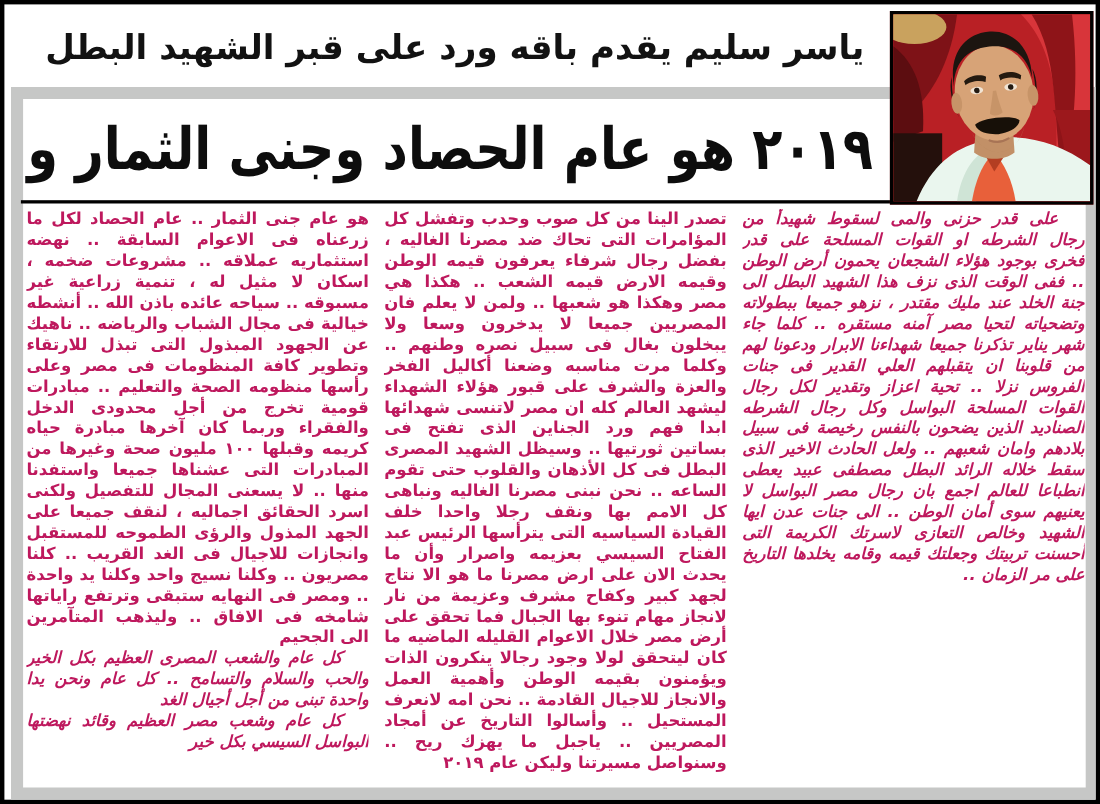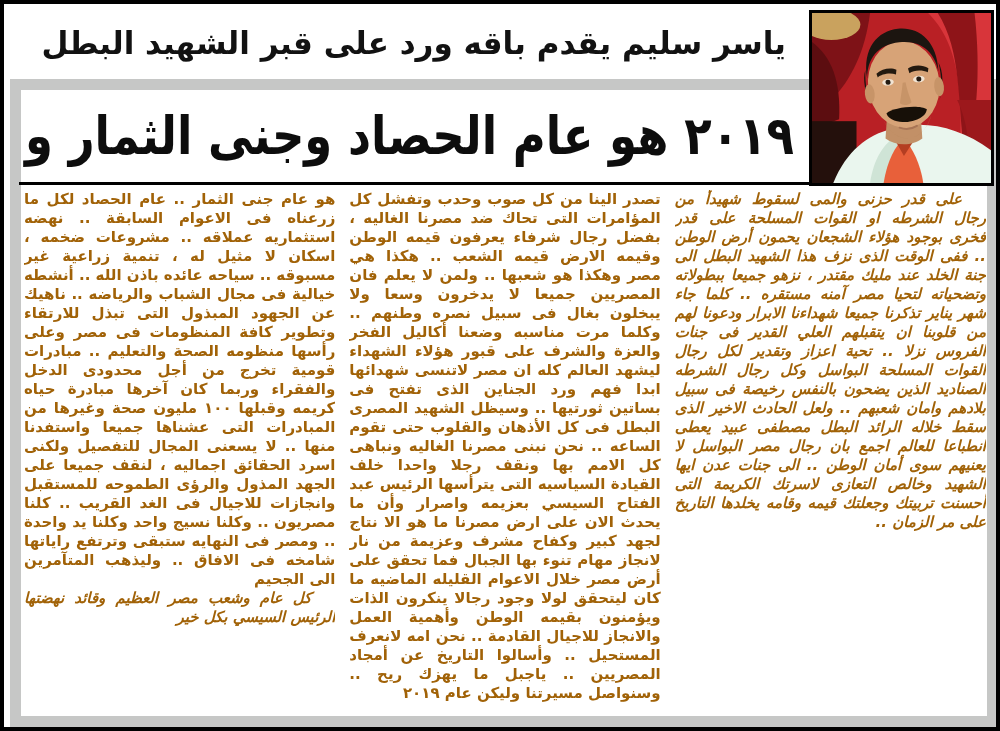--- a/index.html
+++ b/index.html
@@ -35,21 +35,21 @@
     box-sizing:border-box;border:3px solid #000;z-index:6;background:#b92025;
   }
   .photo svg{display:block;width:100%;height:100%;}
   .body-cols{
     position:absolute;left:20px;top:186px;width:962px;height:524px;
     direction:rtl;display:flex;gap:14px;overflow:hidden;
   }
   .col{
     flex:1 1 0;min-width:0;
     font-size:15px;line-height:19px;font-weight:bold;
-    text-align:justify;color:#a16207;overflow:hidden;
+    text-align:justify;color:#be185d;overflow:hidden;
   }
   .col p{margin:0;}
   .col p.indent{text-indent:24px;font-style:italic;}
 </style>
 </head>
 <body>
 
 <div class="page">
 
   <div class="kicker">ياسر سليم يقدم  باقه ورد على قبر الشهيد البطل ويكتب :</div>
@@ -111,17 +111,18 @@
 
   <div class="body-cols">
     <div class="col">
       <p class="indent">على قدر حزنى والمى لسقوط شهيدأ من رجال الشرطه او القوات المسلحة على قدر فخرى بوجود هؤلاء الشجعان يحمون أرض الوطن .. ففى الوقت الذى نزف هذا الشهيد البطل الى جنة الخلد عند مليك مقتدر ، نزهو جميعا ببطولاته وتضحياته لتحيا مصر آمنه مستقره .. كلما جاء شهر يناير تذكرنا جميعا شهداءنا الابرار ودعونا لهم من قلوبنا ان يتقبلهم العلي القدير فى جنات الفروس نزلا .. تحية اعزاز وتقدير لكل رجال القوات المسلحة البواسل وكل رجال الشرطه الصناديد الذين يضحون بالنفس رخيصة فى سبيل بلادهم وامان شعبهم .. ولعل الحادث الاخير الذى سقط خلاله الرائد البطل مصطفى عبيد يعطى انطباعا للعالم اجمع بان رجال مصر البواسل لا يعنيهم سوى أمان الوطن .. الى جنات عدن ايها الشهيد وخالص التعازى لاسرتك الكريمة التى أحسنت تربيتك وجعلتك قيمه وقامه يخلدها التاريخ على مر الزمان ..</p>
     </div>
     <div class="col">
       <p>تصدر الينا من كل صوب وحدب وتفشل كل المؤامرات التى تحاك ضد مصرنا الغاليه ، بفضل رجال شرفاء يعرفون قيمه الوطن وقيمه الارض قيمه الشعب .. هكذا هي مصر وهكذا هو شعبها .. ولمن لا يعلم فان المصريين جميعا لا يدخرون وسعا ولا يبخلون بغال فى سبيل نصره وطنهم .. وكلما مرت مناسبه وضعنا أكاليل الفخر والعزة والشرف على قبور هؤلاء الشهداء ليشهد العالم كله ان مصر لاتنسى شهدائها ابدا فهم ورد الجناين الذى تفتح فى بساتين ثورتيها .. وسيظل الشهيد المصرى البطل فى كل الأذهان والقلوب حتى تقوم الساعه .. نحن نبنى مصرنا الغاليه ونباهى كل الامم بها ونقف رجلا واحدا خلف القيادة السياسيه التى يترأسها الرئيس عبد الفتاح السيسي بعزيمه واصرار وأن ما يحدث الان على ارض مصرنا ما هو الا نتاج لجهد كبير وكفاح مشرف وعزيمة من نار لانجاز مهام تنوء بها الجبال فما تحقق على أرض مصر خلال الاعوام القليله الماضيه ما كان ليتحقق لولا وجود رجالا ينكرون الذات ويؤمنون بقيمه الوطن وأهمية العمل والانجاز للاجيال القادمة .. نحن امه لانعرف المستحيل .. وأسالوا التاريخ عن أمجاد المصريين .. ياجبل ما يهزك ريح .. وسنواصل مسيرتنا وليكن عام ٢٠١٩</p>
     </div>
     <div class="col">
       <p>هو عام جنى الثمار .. عام الحصاد لكل ما زرعناه فى الاعوام السابقة .. نهضه استثماريه عملاقه .. مشروعات ضخمه ، اسكان لا مثيل له ، تنمية زراعية غير مسبوقه .. سياحه عائده باذن الله .. أنشطه خيالية فى مجال الشباب والرياضه .. ناهيك عن الجهود المبذول التى تبذل للارتقاء وتطوير كافة المنظومات فى مصر وعلى رأسها منظومه الصحة والتعليم .. مبادرات قومية تخرج من أجل محدودى الدخل والفقراء وربما كان آخرها مبادرة حياه كريمه وقبلها ١٠٠ مليون صحة وغيرها من المبادرات التى عشناها جميعا واستفدنا منها .. لا يسعنى المجال للتفصيل ولكنى اسرد الحقائق اجماليه ، لنقف جميعا على الجهد المذول والرؤى الطموحه للمستقبل وانجازات للاجيال فى الغد القريب .. كلنا مصريون .. وكلنا نسيج واحد وكلنا يد واحدة .. ومصر فى النهايه ستبقى وترتفع راياتها شامخه فى الافاق .. وليذهب المتآمرين الى الجحيم</p>
-      <p class="indent">كل عام وشعب مصر العظيم وقائد نهضتها الرئيس السيسي بكل خير</p>
+      <p class="indent">كل عام والشعب المصرى العظيم بكل الخير والحب والسلام والتسامح .. كل عام ونحن يدا واحدة تبنى من أجل أجيال الغد</p>
+      <p class="indent">كل عام وشعب مصر العظيم وقائد نهضتها البواسل السيسي بكل خير</p>
     </div>
   </div>
 
 </div>
 
 </body></html>

